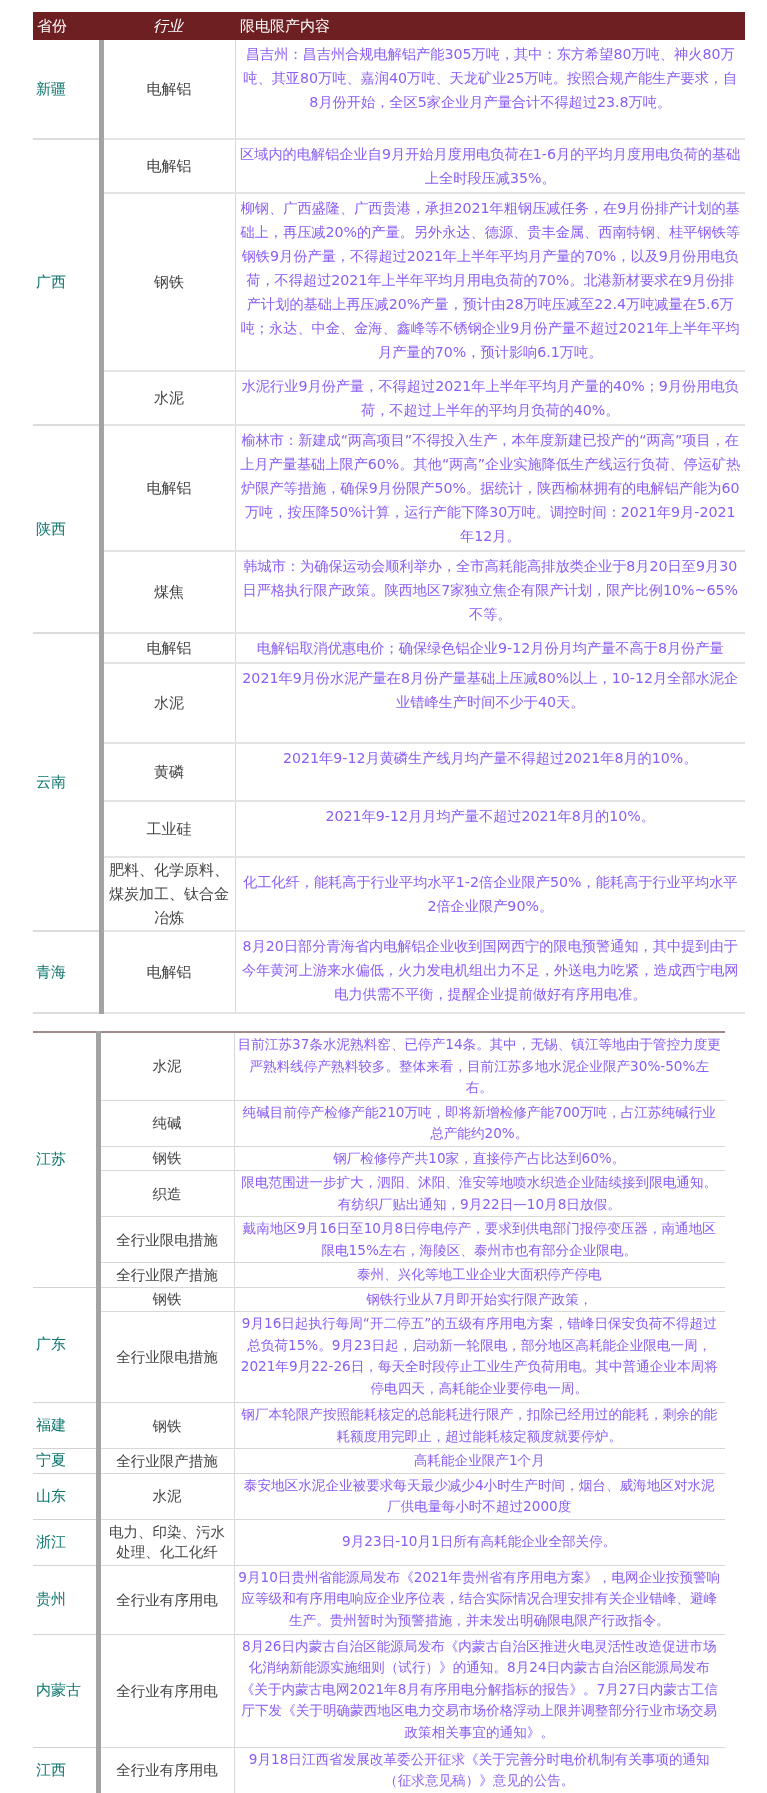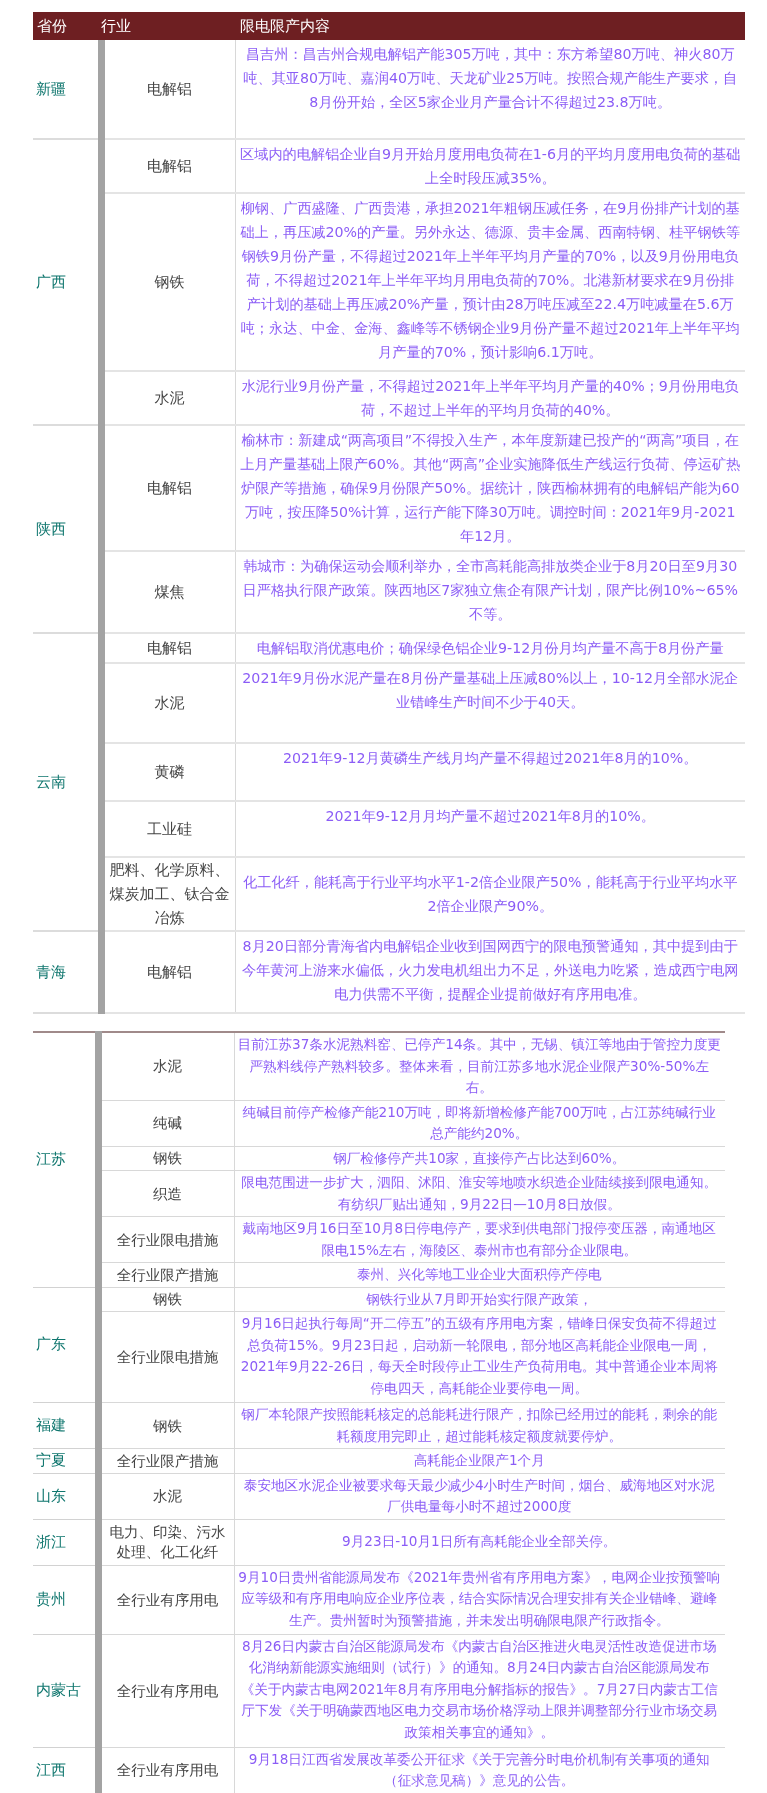--- a/index.html
+++ b/index.html
@@ -3,23 +3,23 @@
 <meta charset="utf-8">
 <style>
   html, body { margin: 0; padding: 0; background: #ffffff; }
   body { width: 767px; height: 1793px; position: relative; overflow: hidden;
          font-family: "DejaVu Sans", "Liberation Sans", sans-serif; color: #333; }
   table { border-collapse: collapse; table-layout: fixed; position: absolute; }
   td, th { padding: 0; vertical-align: middle; }
   .t1 { left: 33px; top: 12px; width: 712px; }
   .t2 { left: 33px; top: 1031px; width: 692px; }
   .hdr th { background: #6e1f22; color: #fff; font-weight: normal; font-size: 15px; height: 28px; text-align: left; }
-  .hdr th.c-ind { text-align: left; }
+  .hdr th.c-ind { text-align: center; font-style: italic; }
   .prov { font-size: 15px; color: #0f766e; padding-left: 3px !important; }
-  .ind  { font-size: 15px; color: #444; text-align: center; border-left: 7px solid #a3a3a3; border-right: 1px solid #d8d8d8; line-height: 24px; }
+  .ind  { font-size: 15px; color: #444; text-align: center; border-left: 5px solid #a3a3a3; border-right: 1px solid #d8d8d8; line-height: 24px; }
   .cnt  { font-size: 14.2px; color: #8b5cf6; line-height: 24px; padding: 2px 4px 2px 4px !important; text-align: center; vertical-align: top; }
   .t2 .cnt { font-size: 13.6px; line-height: 21.5px; padding: 1px 4px 1px 3px !important; }
   .t2 .ind { font-size: 14.5px; line-height: 20px; }
   tr.row td { border-bottom: 1px solid #e2e2e2; }
   .t1 tr.row td.cnt, .t1 tr.row td.ind { border-bottom: 2px solid #e4e4e4; }
   .prov-cell { border-bottom: 2px solid #dcdcdc !important; }
   .t2 .prov-cell { border-bottom: 1px solid #d2d2d2 !important; }
   .t2 .ind, .t2 .cnt { border-bottom: 1px solid #d8d8d8 !important; }
   .t2-top { border-top: 2px solid #a08a8a; }
 </style>

